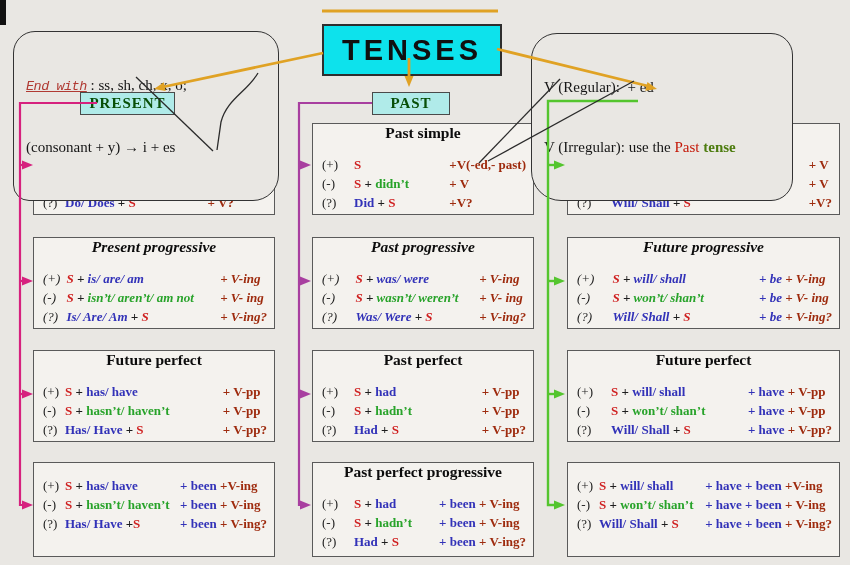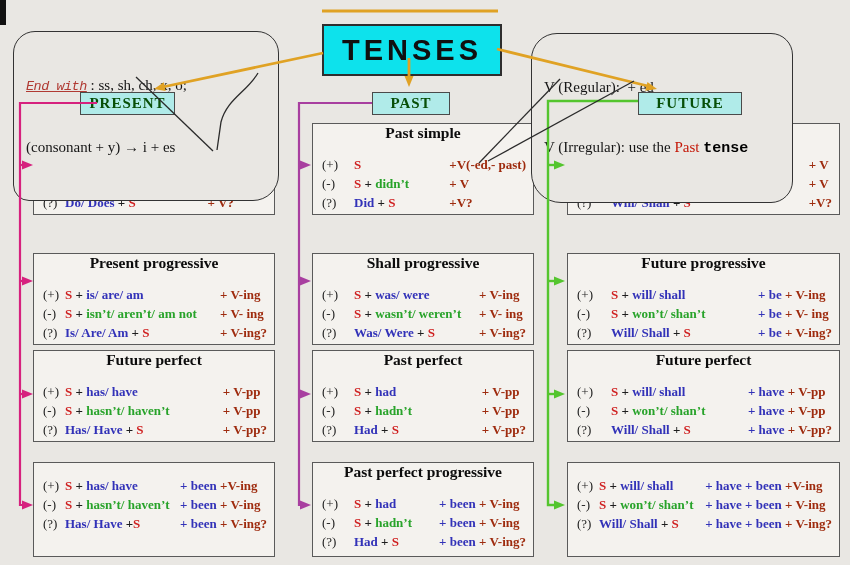--- a/index.html
+++ b/index.html
@@ -34,39 +34,39 @@
     z-index:3; font-size:15px; color:#161616; padding:3px 12px; line-height:20px;
     white-space:pre;
   }
   .bubble-left  { left:13px;  top:31px; width:240px; border-radius:22px 22px 26px 16px; }
   .bubble-right { left:531px; top:33px; width:236px; border-radius:26px 22px 22px 30px; }
   .endwith {
     color:#b03a33; font-family:"Liberation Mono", monospace;
     font-style:italic; text-decoration:underline; font-size:13.5px; letter-spacing:-0.5px;
   }
   .hl-red  { color:#c41808; }
-  .hl-sans { color:#000000; font-family:Liberation Mono, monospace; font-weight:bold; }
+  .hl-sans { color:#4d7c0f; font-family:Liberation Serif, serif; font-weight:bold; }
   
   .col-header {
     position:absolute; top:92px; height:21px;
     background:var(--header-bg); border:1.3px solid #4a4a4a;
     display:flex; align-items:center; justify-content:center;
     font-weight:bold; font-size:15px; letter-spacing:1px;
     color:var(--header-text); z-index:4;
   }
   .hdr-present { left:80px;  width:93px; }
   .hdr-past    { left:372px; width:76px; }
   .hdr-future  { left:638px; width:102px; }
   
   .tense-box { position:absolute; background:#f4f2ee; border:1.5px solid #5a5a5a; z-index:2; }
   .present { left:33px;  width:240px; }
   .past    { left:312px; width:220px; }
   .future  { left:567px; width:271px; }
   .r1 { top:123px; height:90px; }
-  .r2 { top:253px; height:90px; }
+  .r2 { top:237px; height:90px;font-style:italic; }
   .r3 { top:350px; height:90px; }
   .r4 { top:462px; height:93px; }
   .box-title { text-align:center; font-weight:bold; font-size:15.5px; color:#0c0c0c; }
   .rows {
     display:grid; grid-template-columns:max-content 1fr max-content;
     padding:0 7px 0 9px; margin-top:13px;
     font-size:13px; font-weight:bold; line-height:19px; white-space:pre;
   }
   .frow { display:contents; }
   .m   { color:#1d1d1d; font-weight:normal; padding-right:4px; }
@@ -142,21 +142,20 @@
     <div><span>(consonant + y) </span><b>→</b><span> i + es</span></div>
   </div>
 
   <div class="bubble bubble-right">
     <div><span>V (Regular):  + ed</span></div>
     <div><span>V (Irregular): use the </span><span class="hl-red">Past </span><span class="hl-sans">tense</span></div>
   </div>
 
   <div class="col-header hdr-present">PRESENT</div>
   <div class="col-header hdr-past">PAST</div>
-  <div class="col-header hdr-future">FUTURE</div>
 
   <div id="boxes-root">
       <div class="tense-box present r1">
         <div class="box-title">Present simple</div>
         <div class="rows"><div class="frow"><span class="m">(+)</span><span class="lhs"><span class="seg-s">S</span></span><span class="rhs"><span class="seg-v">+ V(-s,- es)</span></span></div><div class="frow"><span class="m">(-)</span><span class="lhs"><span class="seg-s">S </span><span class="seg-k">+ </span><span class="seg-n">don’t/ doesn’t</span></span><span class="rhs"><span class="seg-v">+ V</span></span></div><div class="frow"><span class="m">(?)</span><span class="lhs"><span class="seg-a">Do/ Does </span><span class="seg-k">+ </span><span class="seg-s">S</span></span><span class="rhs"><span class="seg-v">+ V?</span></span></div></div>
       </div>
       <div class="tense-box present r2">
         <div class="box-title">Present progressive</div>
         <div class="rows"><div class="frow"><span class="m">(+)</span><span class="lhs"><span class="seg-s">S </span><span class="seg-k">+ </span><span class="seg-a">is/ are/ am</span></span><span class="rhs"><span class="seg-v">+ V-ing</span></span></div><div class="frow"><span class="m">(-)</span><span class="lhs"><span class="seg-s">S </span><span class="seg-k">+ </span><span class="seg-n">isn’t/ aren’t/ am not</span></span><span class="rhs"><span class="seg-v">+ V- ing</span></span></div><div class="frow"><span class="m">(?)</span><span class="lhs"><span class="seg-a">Is/ Are/ Am </span><span class="seg-k">+ </span><span class="seg-s">S</span></span><span class="rhs"><span class="seg-v">+ V-ing?</span></span></div></div>
       </div>
@@ -165,21 +164,21 @@
         <div class="rows"><div class="frow"><span class="m">(+)</span><span class="lhs"><span class="seg-s">S </span><span class="seg-k">+ </span><span class="seg-a">has/ have</span></span><span class="rhs"><span class="seg-v">+ V-pp</span></span></div><div class="frow"><span class="m">(-)</span><span class="lhs"><span class="seg-s">S </span><span class="seg-k">+ </span><span class="seg-n">hasn’t/ haven’t</span></span><span class="rhs"><span class="seg-v">+ V-pp</span></span></div><div class="frow"><span class="m">(?)</span><span class="lhs"><span class="seg-a">Has/ Have </span><span class="seg-k">+ </span><span class="seg-s">S</span></span><span class="rhs"><span class="seg-v">+ V-pp?</span></span></div></div>
       </div>
       <div class="tense-box present r4">
         <div class="rows"><div class="frow"><span class="m">(+)</span><span class="lhs"><span class="seg-s">S </span><span class="seg-k">+ </span><span class="seg-a">has/ have</span></span><span class="rhs"><span class="seg-a">+ been </span><span class="seg-v">+V-ing</span></span></div><div class="frow"><span class="m">(-)</span><span class="lhs"><span class="seg-s">S </span><span class="seg-k">+ </span><span class="seg-n">hasn’t/ haven’t</span></span><span class="rhs"><span class="seg-a">+ been </span><span class="seg-v">+ V-ing</span></span></div><div class="frow"><span class="m">(?)</span><span class="lhs"><span class="seg-a">Has/ Have </span><span class="seg-k">+</span><span class="seg-s">S</span></span><span class="rhs"><span class="seg-a">+ been </span><span class="seg-v">+ V-ing?</span></span></div></div>
       </div>
       <div class="tense-box past r1">
         <div class="box-title">Past simple</div>
         <div class="rows"><div class="frow"><span class="m">(+)</span><span class="lhs"><span class="seg-s">S</span></span><span class="rhs"><span class="seg-v">+V(-ed,- past)</span></span></div><div class="frow"><span class="m">(-)</span><span class="lhs"><span class="seg-s">S </span><span class="seg-k">+ </span><span class="seg-n">didn’t</span></span><span class="rhs"><span class="seg-v">+ V</span></span></div><div class="frow"><span class="m">(?)</span><span class="lhs"><span class="seg-a">Did </span><span class="seg-k">+ </span><span class="seg-s">S</span></span><span class="rhs"><span class="seg-v">+V?</span></span></div></div>
       </div>
       <div class="tense-box past r2">
-        <div class="box-title">Shall progressive</div>
+        <div class="box-title">Past progressive</div>
         <div class="rows"><div class="frow"><span class="m">(+)</span><span class="lhs"><span class="seg-s">S </span><span class="seg-k">+ </span><span class="seg-a">was/ were</span></span><span class="rhs"><span class="seg-v">+ V-ing</span></span></div><div class="frow"><span class="m">(-)</span><span class="lhs"><span class="seg-s">S </span><span class="seg-k">+ </span><span class="seg-n">wasn’t/ weren’t</span></span><span class="rhs"><span class="seg-v">+ V- ing</span></span></div><div class="frow"><span class="m">(?)</span><span class="lhs"><span class="seg-a">Was/ Were </span><span class="seg-k">+ </span><span class="seg-s">S</span></span><span class="rhs"><span class="seg-v">+ V-ing?</span></span></div></div>
       </div>
       <div class="tense-box past r3">
         <div class="box-title">Past perfect</div>
         <div class="rows"><div class="frow"><span class="m">(+)</span><span class="lhs"><span class="seg-s">S </span><span class="seg-k">+ </span><span class="seg-a">had</span></span><span class="rhs"><span class="seg-v">+ V-pp</span></span></div><div class="frow"><span class="m">(-)</span><span class="lhs"><span class="seg-s">S </span><span class="seg-k">+ </span><span class="seg-n">hadn’t</span></span><span class="rhs"><span class="seg-v">+ V-pp</span></span></div><div class="frow"><span class="m">(?)</span><span class="lhs"><span class="seg-a">Had </span><span class="seg-k">+ </span><span class="seg-s">S</span></span><span class="rhs"><span class="seg-v">+ V-pp?</span></span></div></div>
       </div>
       <div class="tense-box past r4">
         <div class="box-title">Past perfect progressive</div>
         <div class="rows"><div class="frow"><span class="m">(+)</span><span class="lhs"><span class="seg-s">S </span><span class="seg-k">+ </span><span class="seg-a">had</span></span><span class="rhs"><span class="seg-a">+ been </span><span class="seg-v">+ V-ing</span></span></div><div class="frow"><span class="m">(-)</span><span class="lhs"><span class="seg-s">S </span><span class="seg-k">+ </span><span class="seg-n">hadn’t</span></span><span class="rhs"><span class="seg-a">+ been </span><span class="seg-v">+ V-ing</span></span></div><div class="frow"><span class="m">(?)</span><span class="lhs"><span class="seg-a">Had </span><span class="seg-k">+ </span><span class="seg-s">S</span></span><span class="rhs"><span class="seg-a">+ been </span><span class="seg-v">+ V-ing?</span></span></div></div>
       </div>

